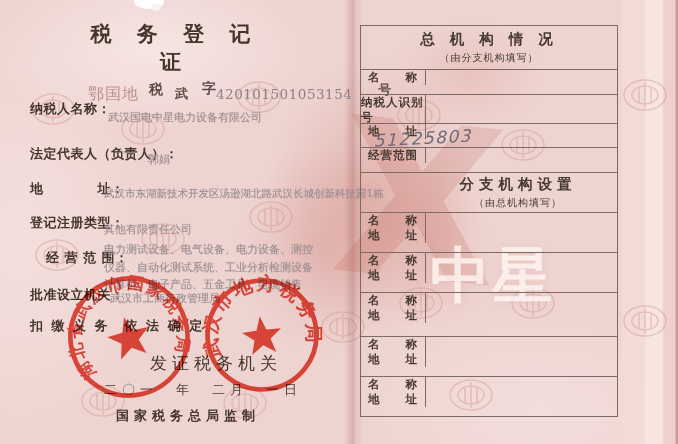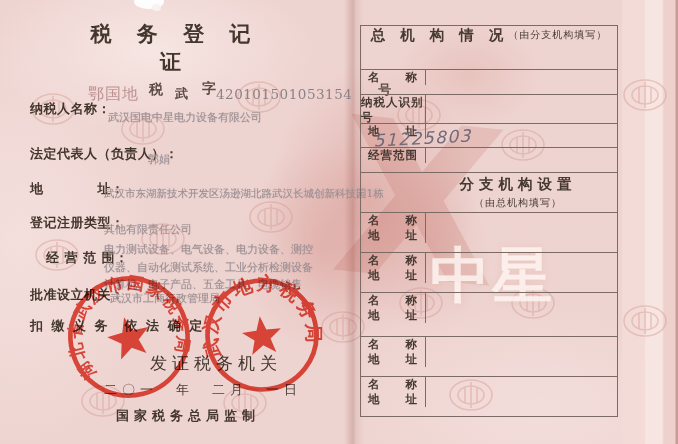--- a/index.html
+++ b/index.html
@@ -63,21 +63,21 @@
   .rtable{position:absolute;left:360px;top:25px;width:258px;height:392px;
     box-sizing:border-box;border:1.2px solid #7b6b64;display:flex;flex-direction:column;color:#453931;}
   .rtable .cell,.rtable .row{box-sizing:border-box;}
   .rtable .row{display:flex;border-top:1px solid #7b6b64;flex-direction:column;}
   .rtable .lab{width:64px;border-right:1px solid #7b6b64;display:flex;align-items:center;justify-content:center;
     font-size:11.5px;font-weight:bold;letter-spacing:1px;}
   .rtable .lab.two{flex-direction:column;justify-content:space-evenly;align-items:center;}
   .rtable .val{flex:1;position:relative;}
   .sec-title{font-size:14.5px;font-weight:bold;letter-spacing:5px;text-align:center;}
   .sec-sub{font-size:10px;text-align:center;letter-spacing:1px;margin-top:2px;}
-  .cell.head{height:43px;display:flex;flex-direction:row;justify-content:center;}
+  .cell.head{height:43px;display:flex;flex-direction:column;justify-content:center;}
   .cell.mid{height:40px;border-top:1px solid #7b6b64;display:flex;flex-direction:column;justify-content:center;padding-left:58px;}
   .cell.mid .sec-title,.cell.mid .sec-sub{text-align:center;}
   .h25{height:25px;}.h29{height:29px;}.h40{height:40px;}.h45{height:45px;}
   .hand{position:absolute;left:14px;top:3px;font-family:"DejaVu Sans","Liberation Sans",sans-serif;
     font-style:italic;font-size:17px;color:#6f6a7a;transform:rotate(-3deg) skewX(-6deg);letter-spacing:1.5px;}
 </style>
 </head>
 <body>
 
 <div class="photo">

